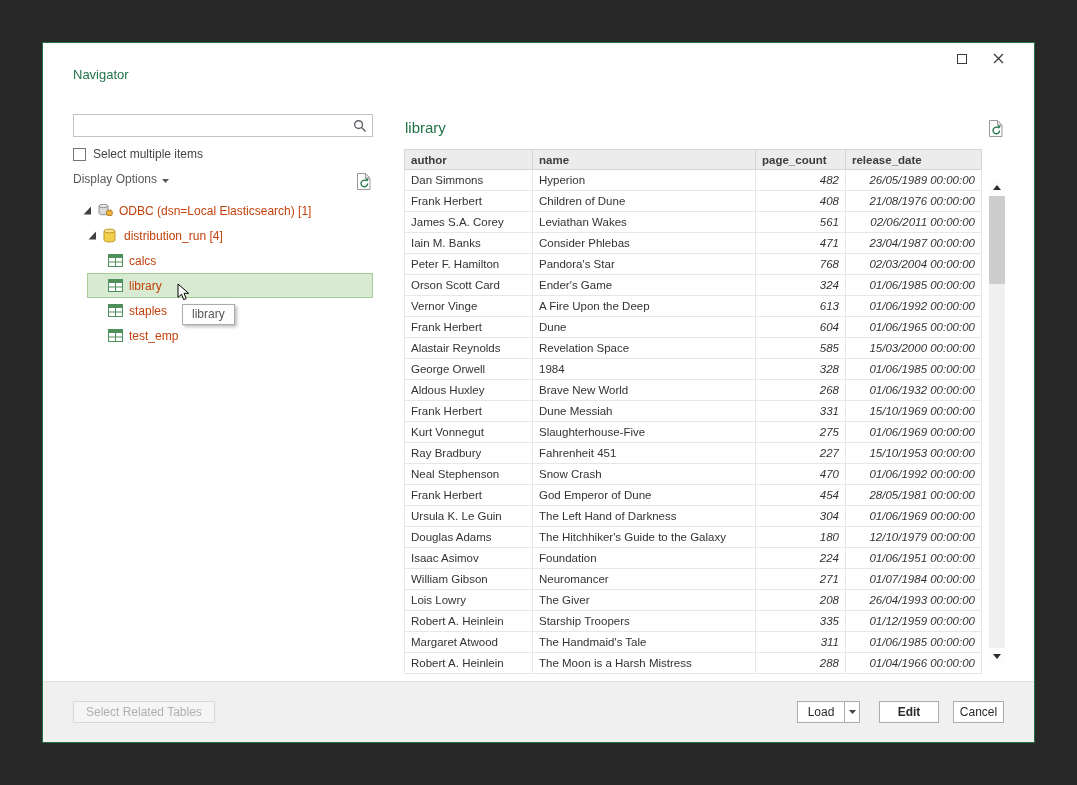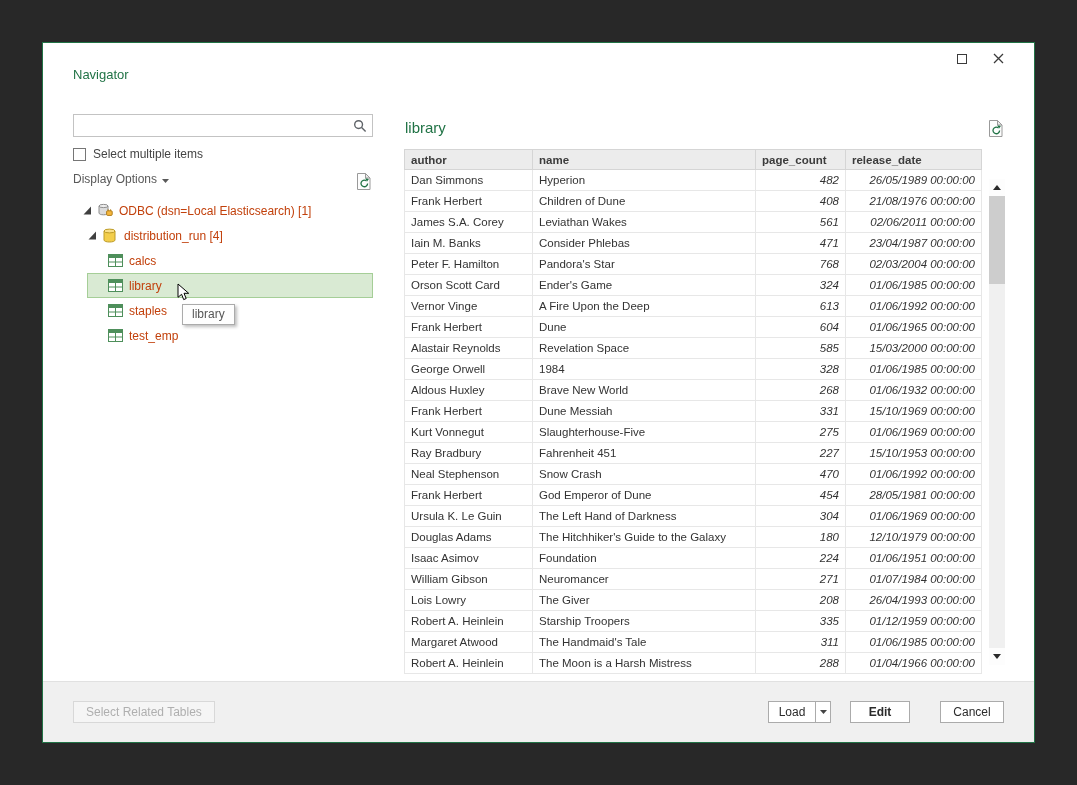--- a/index.html
+++ b/index.html
@@ -64,21 +64,21 @@
   
   .footer { position: absolute; left: 0; right: 0; bottom: 0; height: 61px; background: #f0f0f0; border-top: 1px solid #e1e1e1; }
   .btn { font: 12px "Liberation Sans", sans-serif; background: #fff; border: 1px solid #ababab; color: #2b2b2b; height: 22px; display: inline-flex; align-items: center; justify-content: center; }
   .btn.disabled { background: #f5f5f5; border-color: #d8d8d8; color: #afafaf; }
   .select-related { position: absolute; left: 30px; top: 19px; padding: 0 12px; }
   .footer-right { position: absolute; right: 30px; top: 19px; display: flex; align-items: center; }
   .split { display: flex; margin-right: 19px; }
   .btn.load-main { width: 48px; }
   .btn.load-arrow { width: 16px; margin-left: -1px; }
   .btn.edit { width: 60px; margin-right: 14px; font-weight: bold; }
-  .btn.cancel { width: 64px; margin-left: 16px; }
+  .btn.cancel { width: 51px; }
 </style>
 </head>
 <body>
 
 <div class="desktop">
   <div class="dialog">
 
     <div class="win-controls">
       <div class="win-btn">
         <span>

